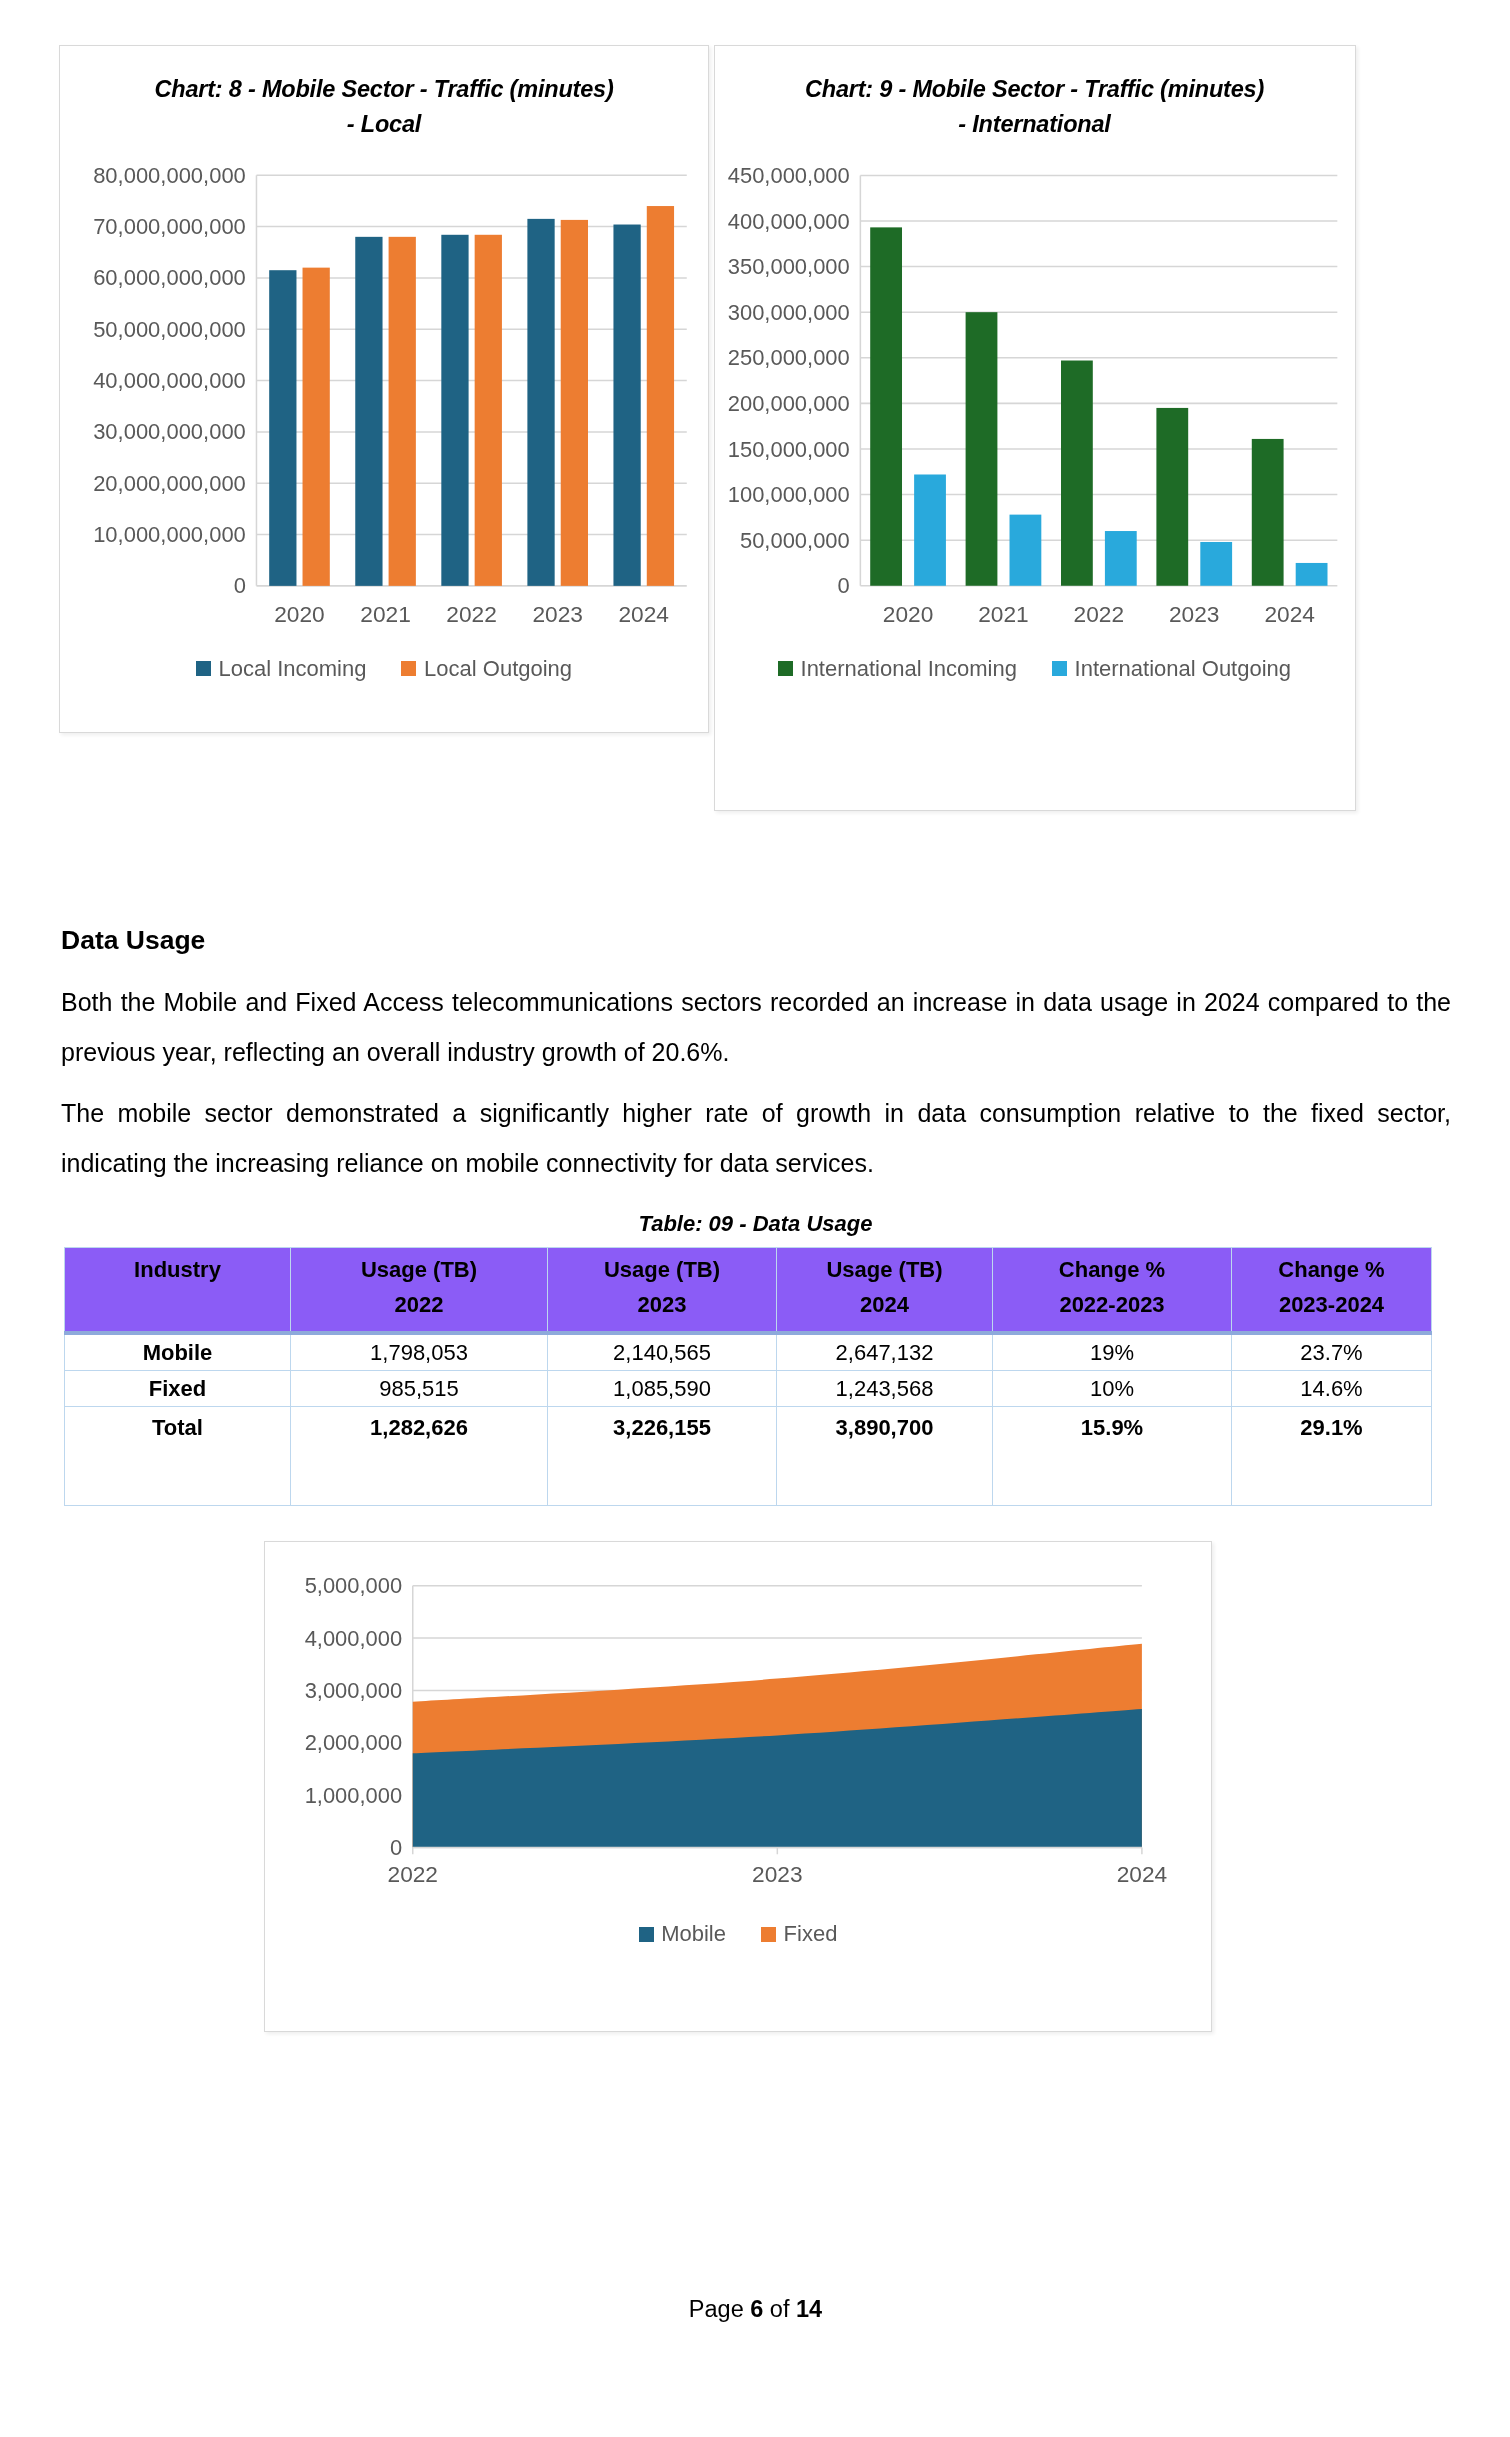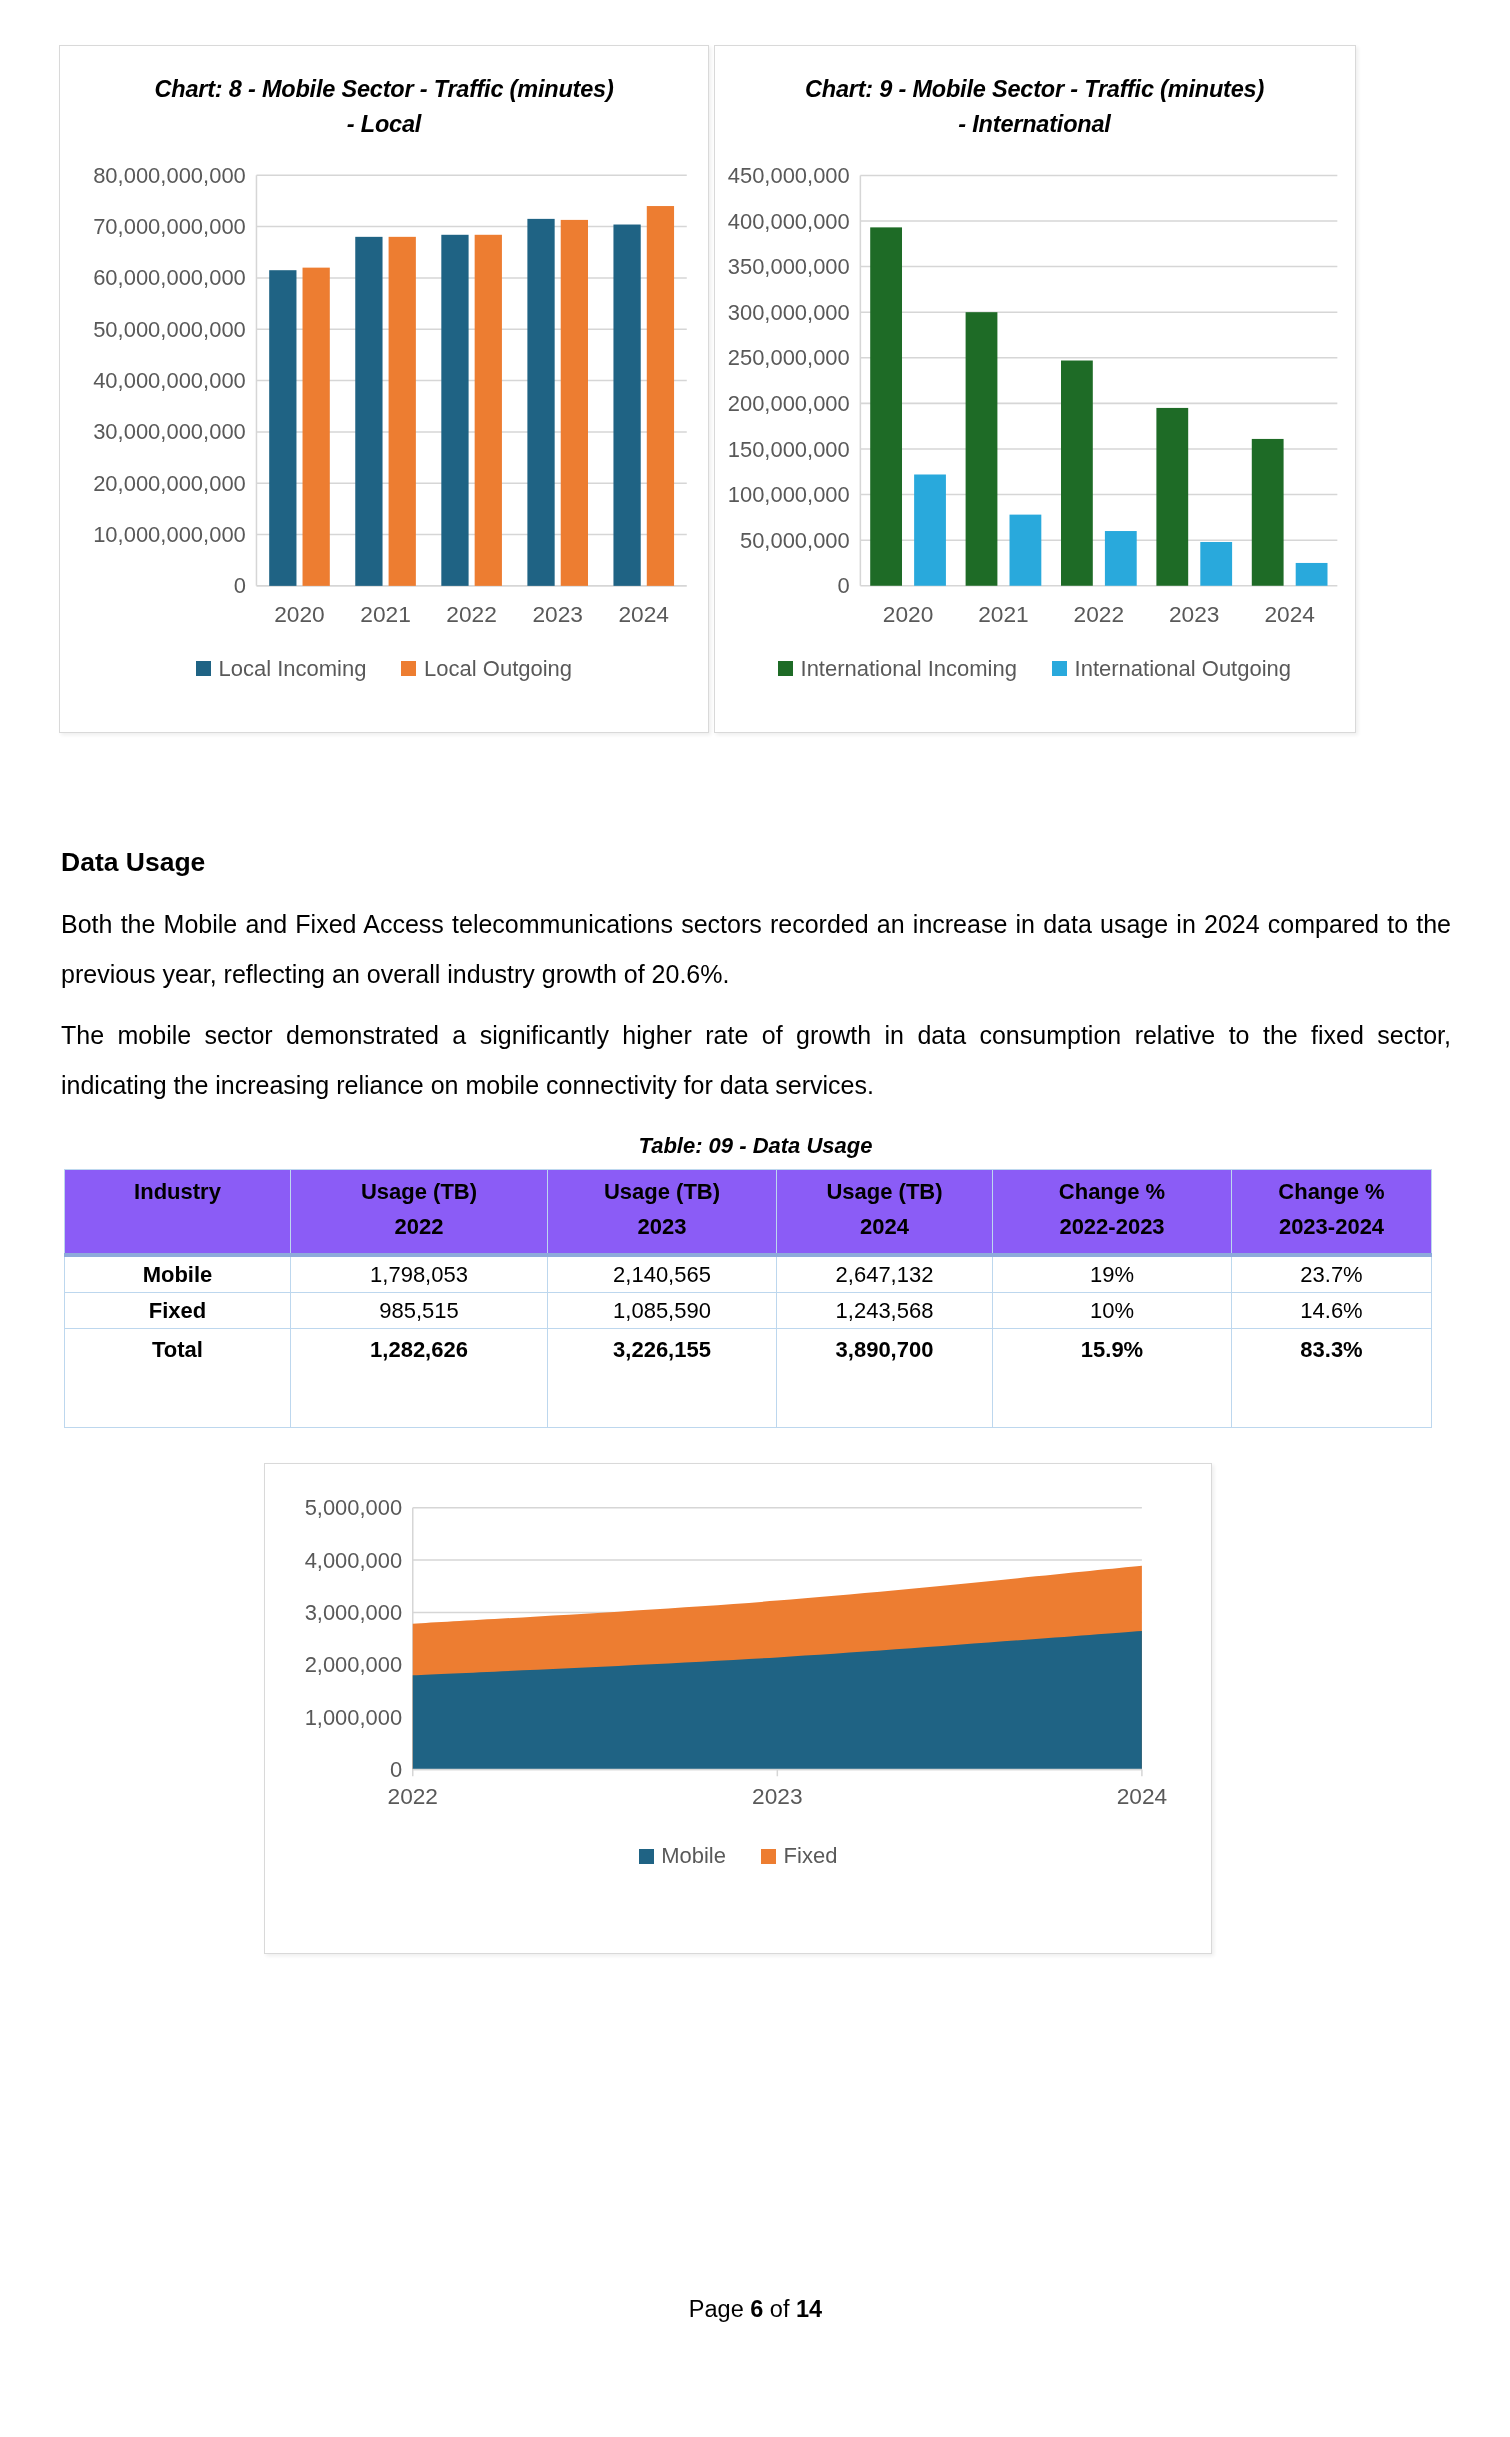--- a/index.html
+++ b/index.html
@@ -4,21 +4,21 @@
 <style>
   html,body{margin:0;padding:0;}
   body{
     width:1511px;height:2438px;position:relative;background:#ffffff;
     font-family:"Liberation Sans",sans-serif;color:#000;overflow:hidden;
   }
   .charts-row{display:flex;gap:4.5px;margin:45px 0 0 59px;}
   .panel{background:#fff;border:1.5px solid #D9D9D9;box-sizing:border-box;
          box-shadow:2.3px 2.3px 3.8px rgba(0,0,0,0.07);}
   .panel.bar0{width:650px;height:688px;}
-  .panel.bar1{width:642px;height:688px;}
+  .panel.bar1{width:642px;height:766px;}
   .panel.area2{width:948px;height:491px;margin:35px 0 0 264px;}
   .chart-title{margin-top:26px;text-align:center;font-weight:bold;font-style:italic;
                font-size:23.5px;line-height:35px;letter-spacing:-0.2px;color:#000;}
   .panel svg{display:block;margin:12px auto 0 auto;}
   svg text{font-family:"Liberation Sans",sans-serif;}
   .legend{display:flex;justify-content:center;align-items:center;gap:35px;
           font-size:22px;color:#595959;margin-top:10.6px;}
   .legend .item{display:flex;align-items:center;}
   .legend .sw{display:inline-block;width:15px;height:15px;margin-right:7.6px;}
   .h1{margin:114px 0 0 61px;font-size:26.5px;font-weight:bold;}
@@ -218,21 +218,21 @@
         <td>1,243,568</td>
         <td>10%</td>
         <td>14.6%</td>
       </tr>
       <tr class="total">
         <td class="label">Total</td>
         <td>1,282,626</td>
         <td>3,226,155</td>
         <td>3,890,700</td>
         <td>15.9%</td>
-        <td>83.3%</td>
+        <td>29.1%</td>
       </tr>
     </tbody>
 </table>
 
 <div class="panel area2">
     <svg width="942" height="357" viewBox="0 0 1244 472">
       <g>
         <line x1="192" y1="388" x2="1156" y2="388" stroke="#D6D6D6" stroke-width="2"></line>
         <line x1="192" y1="318.8" x2="1156" y2="318.8" stroke="#D6D6D6" stroke-width="2"></line>
         <line x1="192" y1="249.6" x2="1156" y2="249.6" stroke="#D6D6D6" stroke-width="2"></line>

